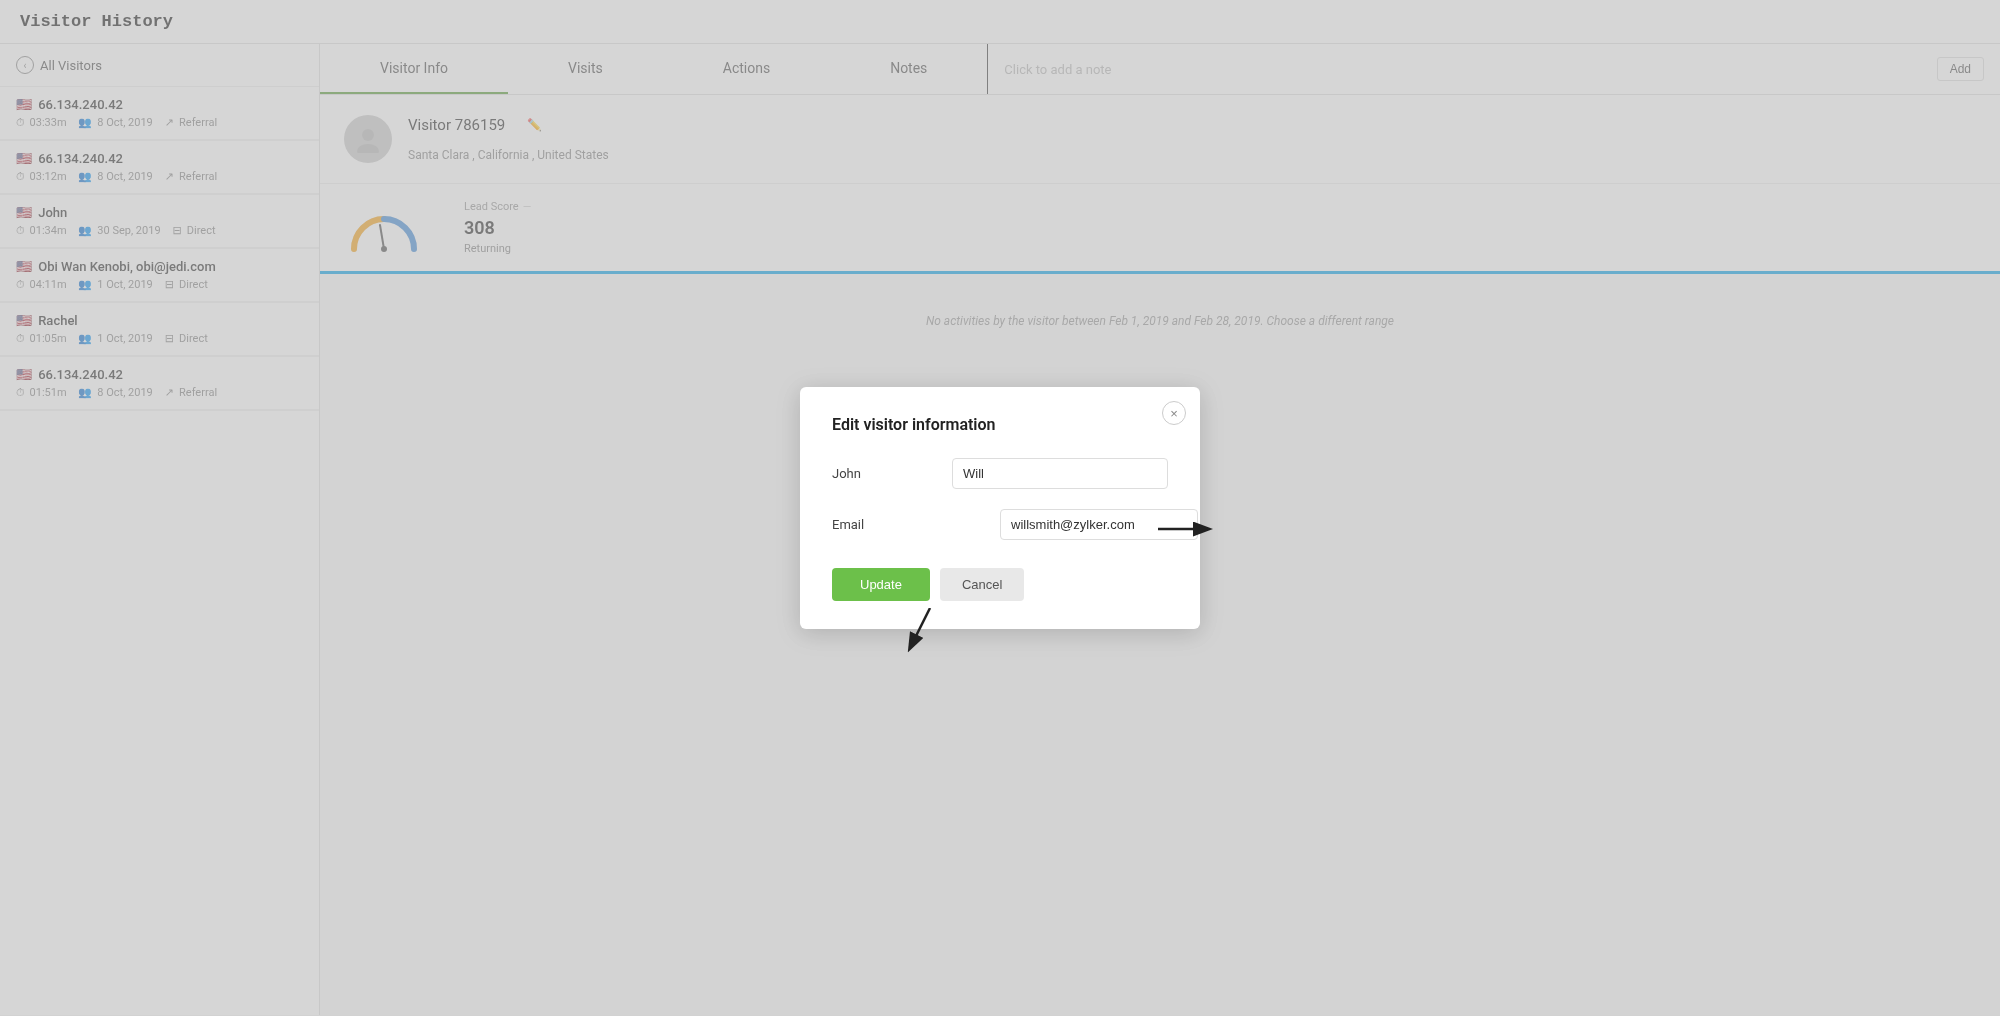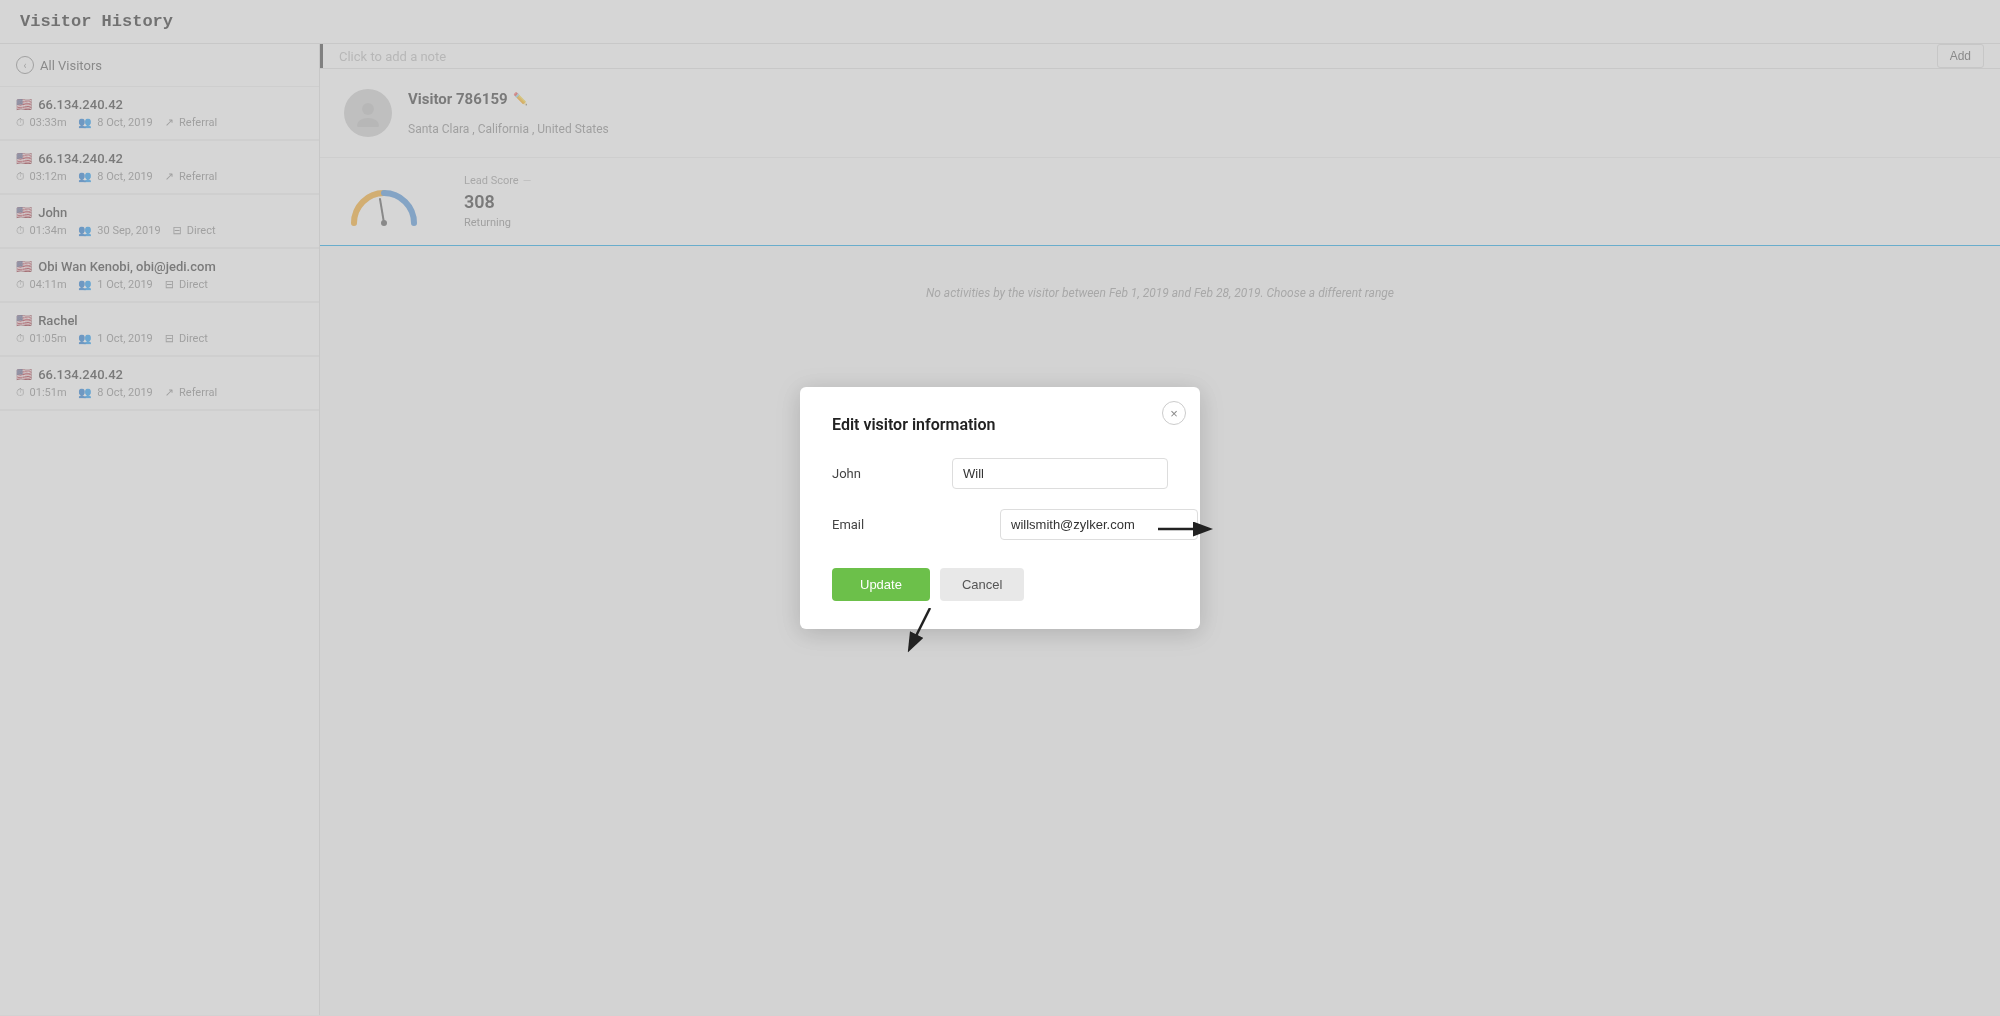--- a/index.html
+++ b/index.html
@@ -123,43 +123,43 @@
       background: #ccc;
       display: flex;
       align-items: center;
       justify-content: center;
       color: #888;
       font-size: 24px;
       flex-shrink: 0;
     }
     .visitor-name-block .name {
       font-size: 15px;
-      font-weight: 700;
-      display: flex;
-      align-items: center;
-      gap: 6px;
+      font-weight: 400;
+      display: flex;
+      align-items: center;
+      gap: 22px;
     }
     .edit-icon {
       color: #aaa;
       font-size: 12px;
       cursor: pointer;
     }
     .visitor-name-block .location {
       color: #888;
       font-size: 12px;
       margin-top: 14px;
     }
 
     
     .metrics-row {
       display: flex;
       align-items: center;
       padding: 16px 24px;
       background: #fff;
-      border-bottom: 1px solid #0ea5e9;
+      border-bottom: 3px solid #0ea5e9;
       gap: 40px;
     }
     .gauge-container {
       position: relative;
       width: 80px;
       height: 50px;
     }
     .metric-item {
       display: flex;
       flex-direction: column;
@@ -387,22 +387,28 @@
         <span><span style="margin-right:2px;">↗</span>Referral</span>
       </div>
     </div>
         <hr class="divider">
       </div>
   </div>
 
   <div class="right-content" style="position:relative;">
 
     <div class="content-header">
-
-      <div style="flex:1; display:flex; align-items:center; padding: 0 16px; position:relative; border-left:3px solid #404040;">
+      <div id="tabs-container" style="display:flex;">
+          <div class="content-tab" style="border-bottom: 2px solid rgb(92, 158, 59);">Visitor Info</div>
+          <div class="content-tab">Visits</div>
+          <div class="content-tab">Actions</div>
+          <div class="content-tab">Notes</div>
+        </div>
+
+      <div style="flex:1; display:flex; align-items:center; padding: 0 16px; position:relative; border-left:1px solid #404040;">
         <span style="color:#bbb;font-size:13px;">Click to add a note</span>
         <button class="add-button" style="position:static;margin-left:auto;">Add</button>
       </div>
     </div>
 
     <div class="visitor-detail">
       <div class="avatar-circle">
         <svg width="28" height="28" viewBox="0 0 28 28" fill="none">
           <circle cx="14" cy="10" r="6" fill="#bbb"></circle>
           <ellipse cx="14" cy="26" rx="11" ry="7" fill="#bbb"></ellipse>

